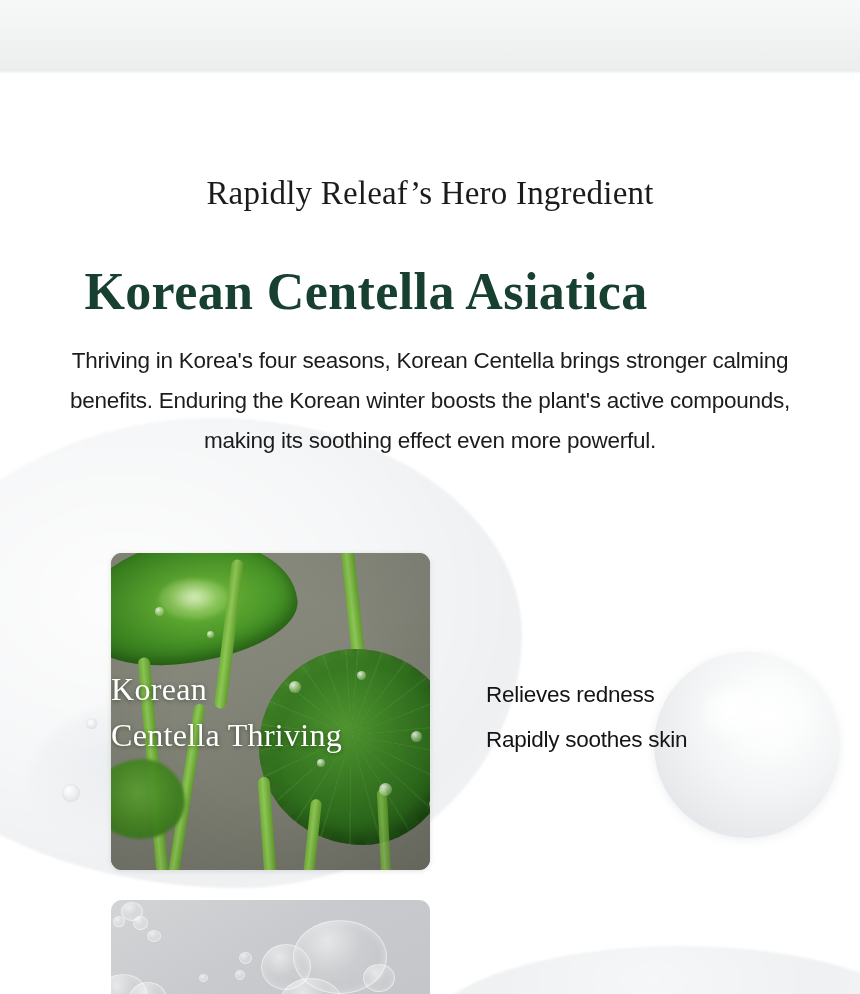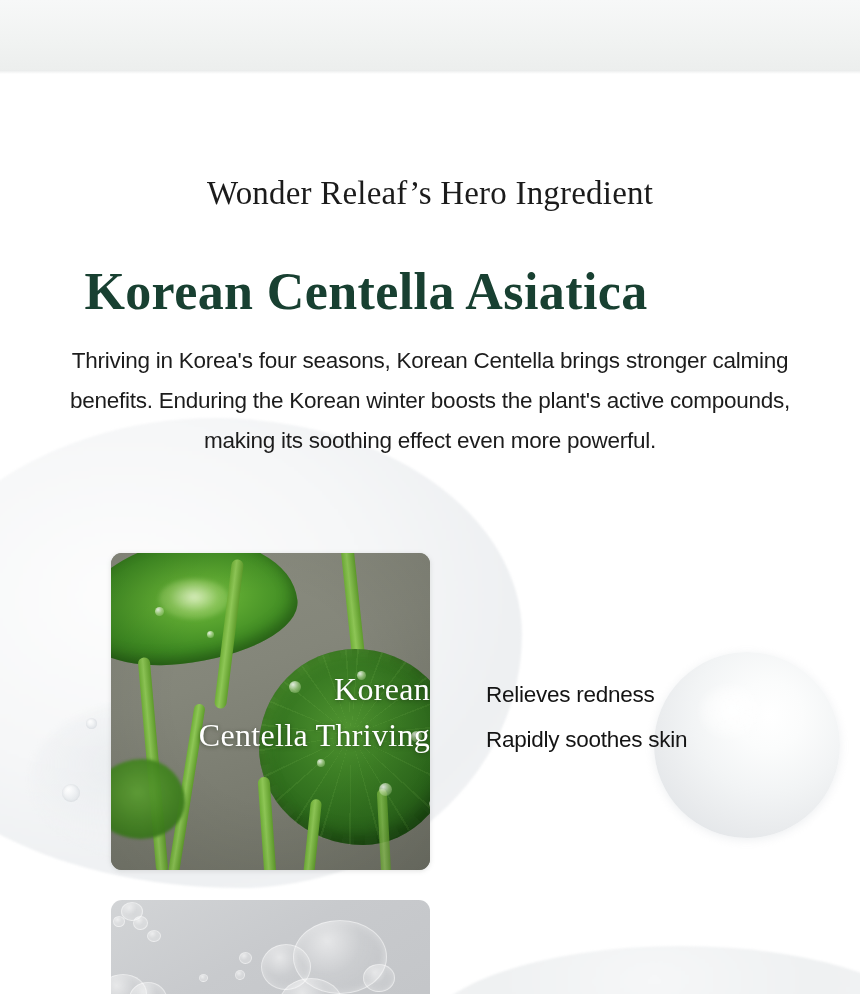--- a/index.html
+++ b/index.html
@@ -177,21 +177,21 @@
   .droplet{
     position:absolute;border-radius:50%;
     background:radial-gradient(circle at 34% 30%, rgba(255,255,255,.85) 0%, rgba(226,246,200,.5) 45%, rgba(120,180,80,.18) 100%);
   }
   .card-vignette{
     position:absolute;inset:0;
     background:radial-gradient(ellipse at 50% 45%, rgba(0,0,0,0) 42%, rgba(0,0,0,.1) 100%);
   }
   .card-caption{
     position:absolute;left:0;top:0;width:319px;height:317px;
-    display:flex;flex-direction:column;align-items:flex-end;justify-content:center;
+    display:flex;flex-direction:column;align-items:flex-start;justify-content:center;
     font-family:"Liberation Serif", serif;
     color:#ffffff;
     text-shadow:0 1px 4px rgba(20,40,15,.55);
     letter-spacing:.3px;
   }
   .card-caption .l1{font-size:32px;line-height:46px;}
   .card-caption .l2{font-size:32px;line-height:46px;white-space:nowrap;}
 
   
   .benefits{
@@ -244,21 +244,21 @@
   <div class="mini-bubble mb1"></div>
   <div class="mini-bubble mb2"></div>
   <div class="mini-bubble mb3"></div>
   <div class="mini-bubble mb4"></div>
   <div class="mini-bubble mb5"></div>
 
   <div class="pearl"></div>
   <div class="pearl-hi"></div>
   <div class="blob-bottom"></div>
 
-  <div class="eyebrow">Wonder Releaf’s Hero Ingredient</div>
+  <div class="eyebrow">Rapidly Releaf’s Hero Ingredient</div>
   <h1 class="headline">Korean Centella Asiatica</h1>
 
   <p class="body-copy">Thriving in Korea's four seasons, Korean Centella brings stronger calming benefits. Enduring the Korean winter boosts the plant's active compounds, making its soothing effect even more powerful.</p>
 
   <div class="card">
     <div class="card-photo">
       <div class="leaf-top"></div>
       <div class="leaf-top-hi"></div>
       <div class="stem s1"></div>
       <div class="stem s2"></div>

